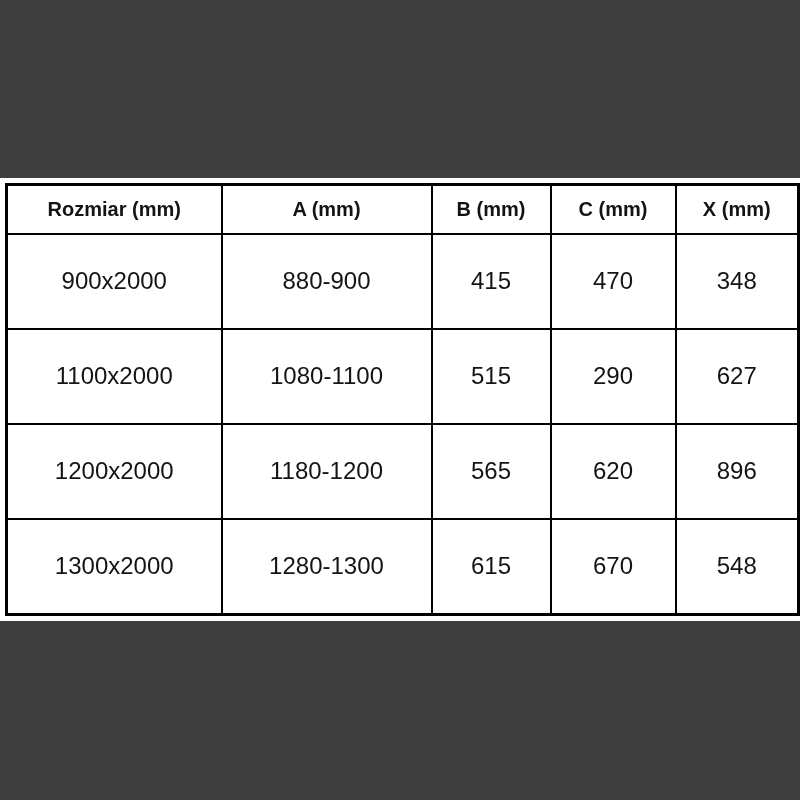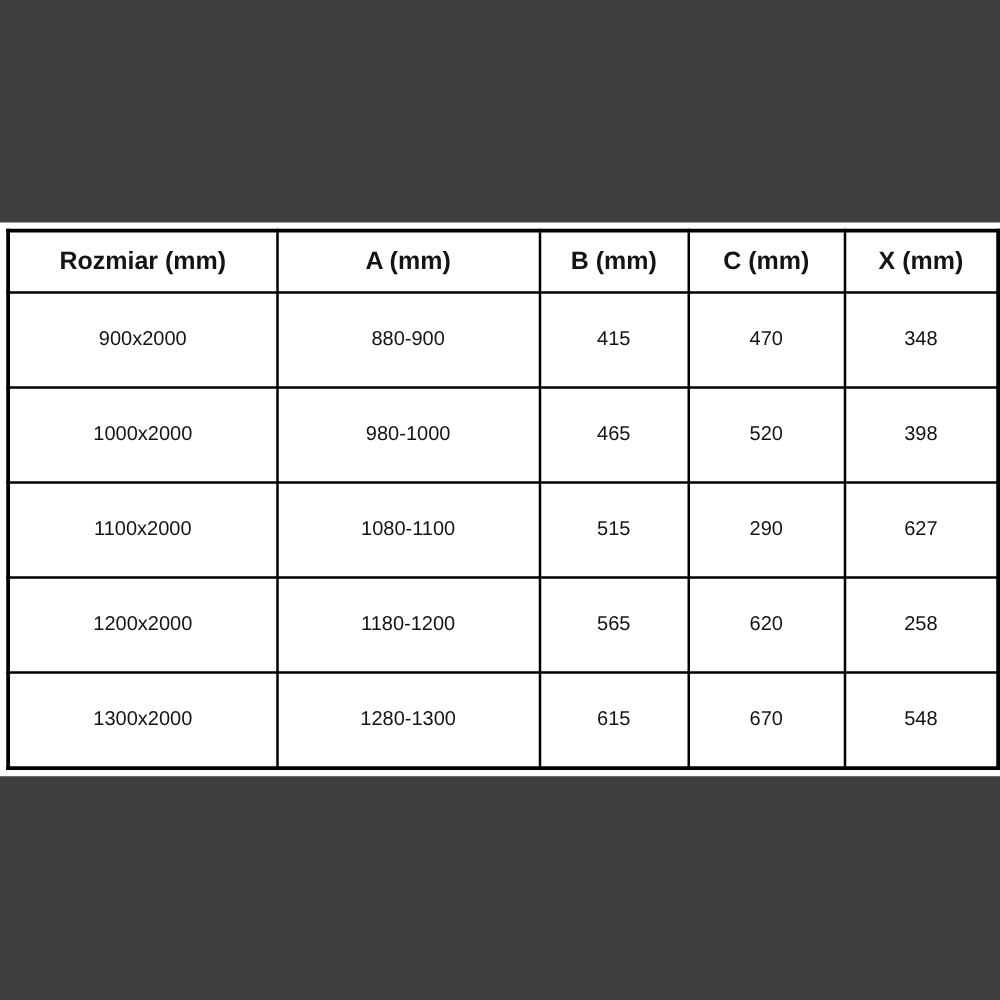--- a/index.html
+++ b/index.html
@@ -40,21 +40,21 @@
     color: #141414;
     padding: 12px;
     overflow: hidden;
     white-space: nowrap;
   }
   table.spec-table th {
     font-size: 20px;
     font-weight: bold;
   }
   table.spec-table td {
-    font-size: 16px;
+    font-size: 24px;
     font-weight: normal;
   }
   col.c-rozmiar { width: 215px; }
   col.c-a { width: 210px; }
   col.c-b { width: 119px; }
   col.c-c { width: 125px; }
   col.c-x { width: 123px; }
 </style>
 </head>
 <body>
@@ -80,39 +80,32 @@
       </thead>
       <tbody>
           <tr>
             <td>900x2000</td>
             <td>880-900</td>
             <td>415</td>
             <td>470</td>
             <td>348</td>
           </tr>
           <tr>
-            <td>1000x2000</td>
-            <td>980-1000</td>
-            <td>465</td>
-            <td>520</td>
-            <td>398</td>
-          </tr>
-          <tr>
             <td>1100x2000</td>
             <td>1080-1100</td>
             <td>515</td>
             <td>290</td>
             <td>627</td>
           </tr>
           <tr>
             <td>1200x2000</td>
             <td>1180-1200</td>
             <td>565</td>
             <td>620</td>
-            <td>258</td>
+            <td>896</td>
           </tr>
           <tr>
             <td>1300x2000</td>
             <td>1280-1300</td>
             <td>615</td>
             <td>670</td>
             <td>548</td>
           </tr>
         </tbody>
     </table>

